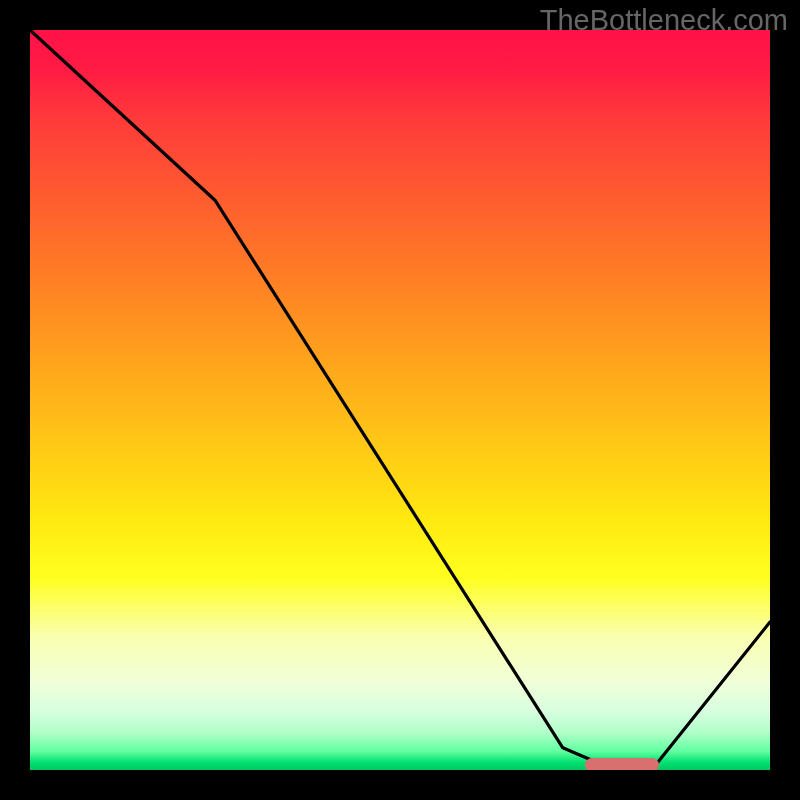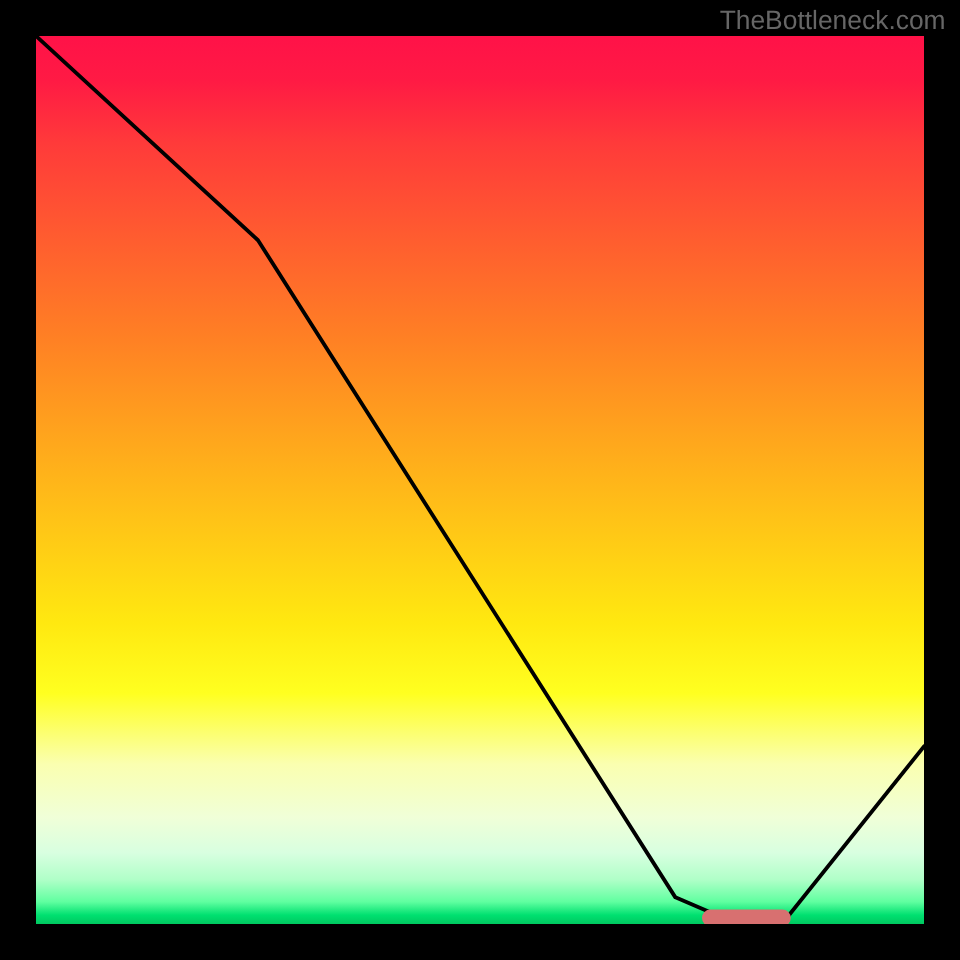--- a/index.html
+++ b/index.html
@@ -9,21 +9,21 @@
     background: #000;
     position: relative;
     font-family: Arial, sans-serif;
     overflow: hidden;
   }
   .watermark {
     position: absolute;
     top: 4px;
     right: 12px;
     color: #666;
-    font-size: 22px;
+    font-size: 29px;
     font-weight: 500;
     z-index: 10;
   }
   .plot-area {
     position: absolute;
     left: 30px;
     top: 30px;
     width: 740px;
     height: 740px;
   }

